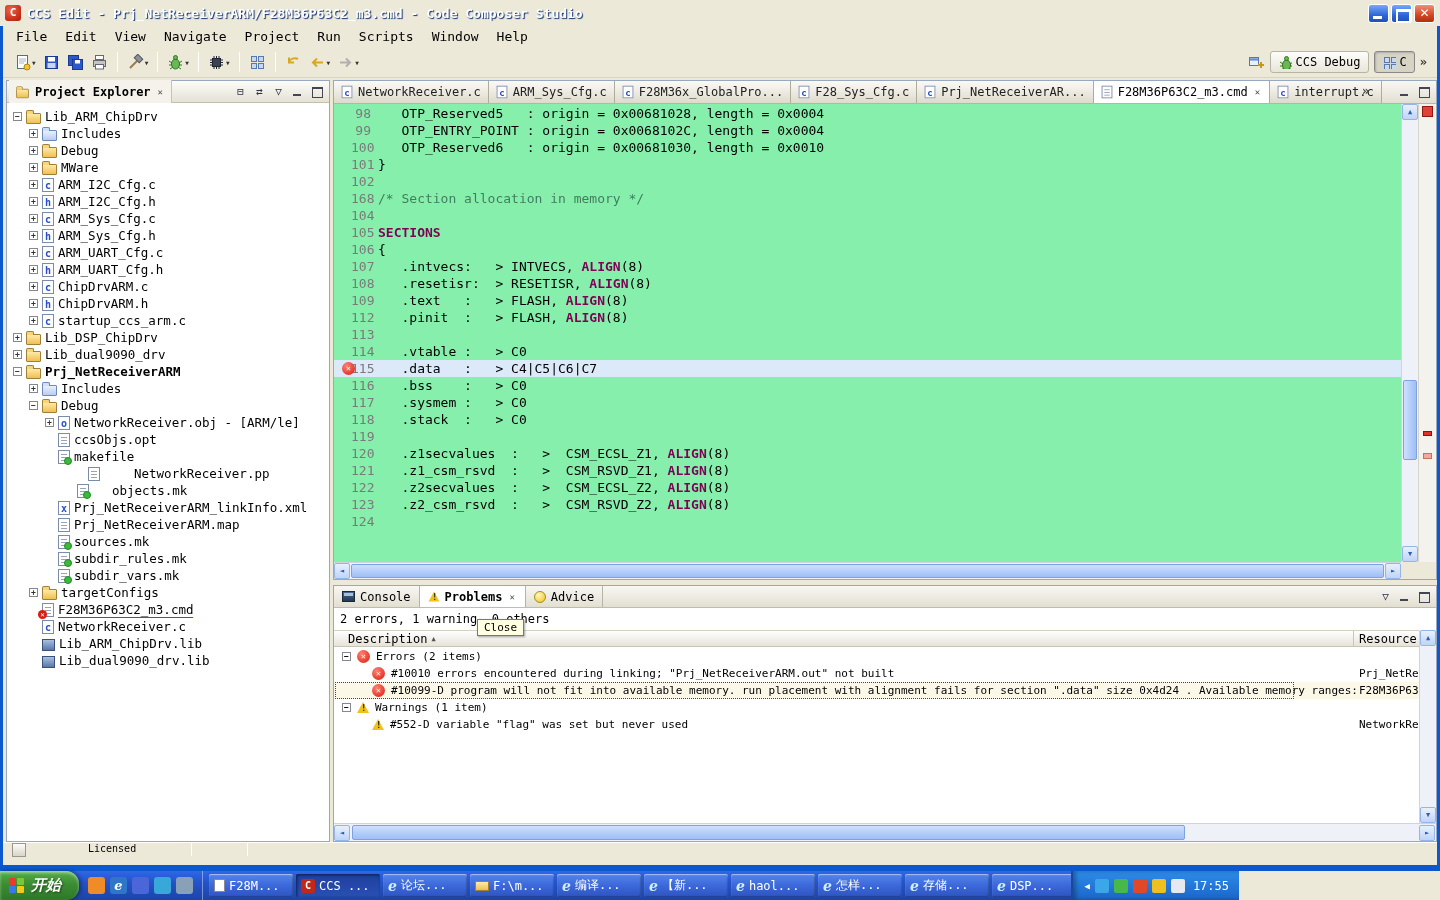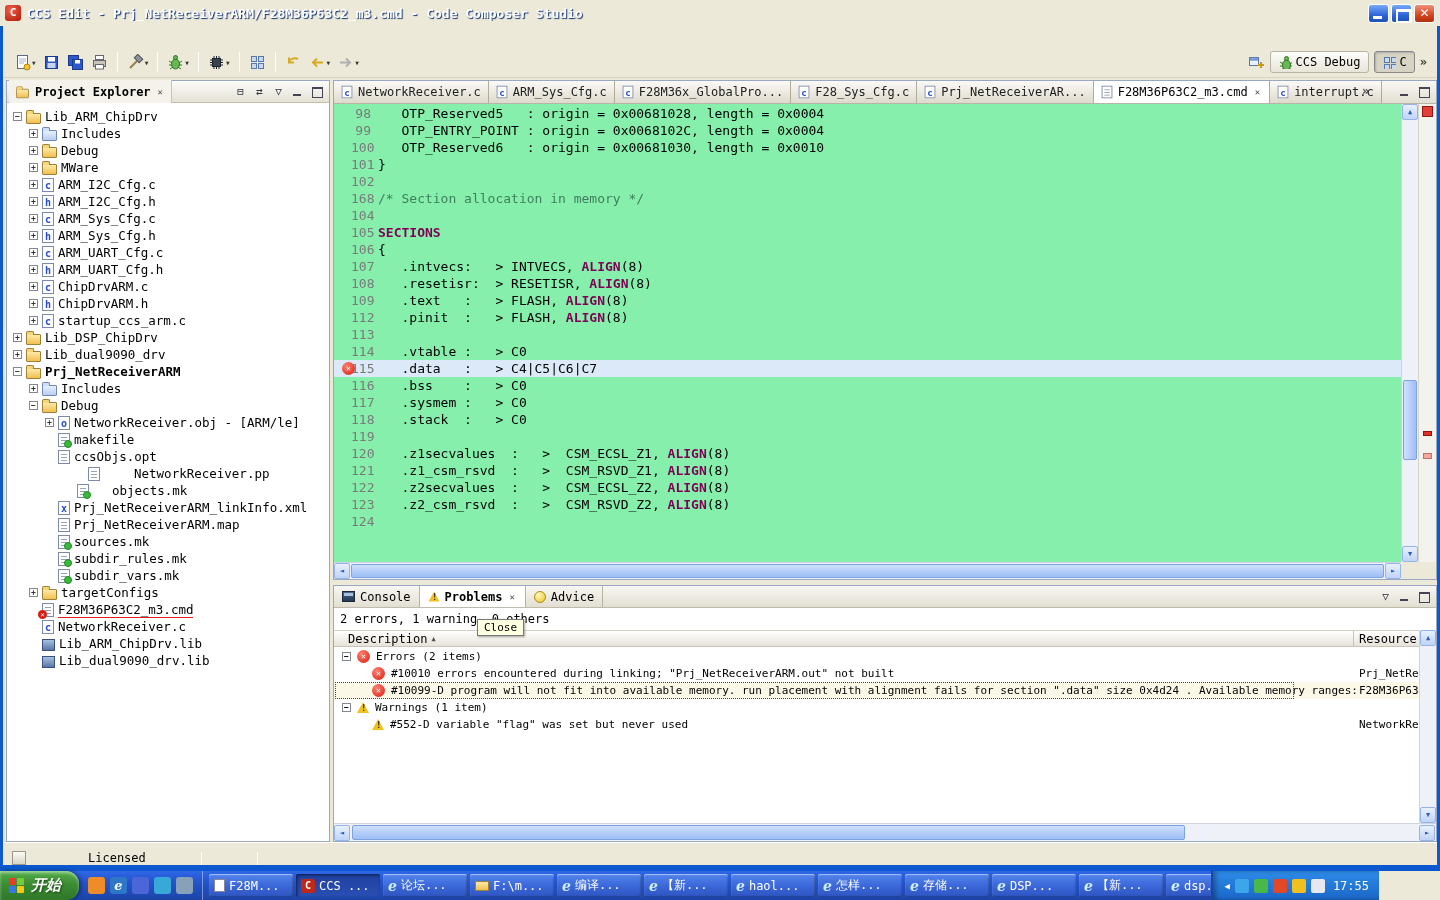--- a/index.html
+++ b/index.html
@@ -124,27 +124,27 @@
   .ptext{margin-left:6px}
   .pres{position:absolute;left:1025px;width:60px;overflow:hidden}
   .p-vscroll{position:absolute;right:0;top:44px;width:17px;bottom:18px;background:#EEF1F8;border-left:1px solid #D0D4E0}
   .p-hscroll{position:absolute;left:0;right:0;bottom:0;height:18px;background:#EEF1F8;border-top:1px solid #D0D4E0}
   .i-console{width:13px;height:11px;background:linear-gradient(#486890,#243850);border:1px solid #182838;position:relative;flex:none}
   .i-console::after{content:"";position:absolute;left:1px;top:1px;width:9px;height:3px;background:#A8C0D8}
   .i-advice{width:12px;height:12px;flex:none;border-radius:50%;background:radial-gradient(circle at 35% 30%,#FFF8C0,#F0C020);border:1px solid #A89010}
   .btab .sev-warning{margin-left:0;transform:scale(.9)}
 
   
-  .statusbar{position:absolute;left:3px;top:842px;width:1434px;height:23px;background:#ECE9D8;border-top:1px solid #fff;display:flex;align-items:flex-end;font-size:12px}
+  .statusbar{position:absolute;left:3px;top:842px;width:1434px;height:23px;background:#ECE9D8;border-top:1px solid #fff;display:flex;align-items:flex-start;font-size:10px}
   .sbi{width:14px;height:14px;margin-left:9px;background:linear-gradient(#FCFCF8,#D8D4C8);border:1px solid #9A968A}
   .sb-text{margin-left:62px}
   .sb-grip{width:1px;height:13px;background:#B8B4A8;border-right:1px solid #fff;margin-left:55px}
 
   
-  .taskbar{position:absolute;left:0;top:871px;width:1379px;height:29px;display:flex;align-items:center;
+  .taskbar{position:absolute;left:0;top:871px;width:1239px;height:29px;display:flex;align-items:center;
     background:linear-gradient(#2E67E8,#2453C8 40%,#1C44A8)}
   .start-btn{height:29px;flex:none;display:flex;align-items:center;gap:6px;padding:0 18px 0 9px;color:#fff;
     background:linear-gradient(#55B04A,#3C8C34 45%,#2E7828);border-radius:0 13px 13px 0;
     box-shadow:inset 0 2px 3px rgba(255,255,255,.45),2px 0 4px rgba(0,0,0,.4);
     font:bold italic 15px "DejaVu Sans Mono",monospace;text-shadow:1px 1px 2px #1A4A14}
   .start-flag{width:16px;height:16px;display:grid;grid-template-columns:7px 7px;grid-template-rows:7px 7px;gap:1px}
   .start-flag span{border-radius:1px}
   .quicklaunch{display:flex;align-items:center;gap:5px;padding:0 9px;border-right:1px solid rgba(255,255,255,.4);margin-right:4px;height:29px}
   .ql-icon{width:17px;height:17px;border-radius:3px;color:#fff;font:bold italic 13px/17px "DejaVu Serif",serif;text-align:center}
   #taskbtns{display:flex;gap:3px;flex:1;overflow:hidden;padding:0 2px}
@@ -169,20 +169,31 @@
   <div class="titlebar">
     <span class="title-icon">C</span>
     <span class="title-text">CCS Edit - Prj_NetReceiverARM/F28M36P63C2_m3.cmd - Code Composer Studio</span>
     <span class="win-btns">
       <span class="win-btn min"></span>
       <span class="win-btn max"></span>
       <span class="win-btn close"></span>
     </span>
   </div>
 
+  <div class="menubar" id="menubar">
+      <span class="menu-item">File</span>
+      <span class="menu-item">Edit</span>
+      <span class="menu-item">View</span>
+      <span class="menu-item">Navigate</span>
+      <span class="menu-item">Project</span>
+      <span class="menu-item">Run</span>
+      <span class="menu-item">Scripts</span>
+      <span class="menu-item">Window</span>
+      <span class="menu-item">Help</span>
+    </div>
 
   <div class="toolbar">
     <div class="tb-left" id="tb-left">
         <span class="tb-btn">
           <span class="tb-ic"><svg width="17" height="17">
               <rect x="3.5" y="1.5" width="10" height="13" fill="#fff" stroke="#5A6B85"></rect>
               <path d="M5 5h7M5 7h7M5 9h5" stroke="#A8B4C8" fill="none"></path>
               <circle cx="13" cy="13" r="3" fill="#F4C430" stroke="#B08810"></circle>
             </svg></span>
           <span class="tb-dd">▼</span>
@@ -395,27 +406,27 @@
           <span class="i-folder"></span>
           <span class="tree-label">Debug</span>
         </div>
         <div class="tree-row" style="padding-left: 38px;">
           <span class="tree-exp">+</span>
           <span class="i-page">o</span>
           <span class="tree-label">NetworkReceiver.obj - [ARM/le]</span>
         </div>
         <div class="tree-row" style="padding-left: 38px;">
           <span class="tree-exp none"></span>
+          <span class="i-page i-lines"></span>
+          <span class="tree-label">ccsObjs.opt</span>
+        </div>
+        <div class="tree-row" style="padding-left: 38px;">
+          <span class="tree-exp none"></span>
           <span class="i-page i-lines green-dot"></span>
           <span class="tree-label">makefile</span>
-        </div>
-        <div class="tree-row" style="padding-left: 38px;">
-          <span class="tree-exp none"></span>
-          <span class="i-page i-lines"></span>
-          <span class="tree-label">ccsObjs.opt</span>
         </div>
         <div class="tree-row" style="padding-left: 38px; gap: 34px;">
           <span class="tree-exp none"></span>
           <span class="i-page i-lines"></span>
           <span class="tree-label">NetworkReceiver.pp</span>
         </div>
         <div class="tree-row" style="padding-left: 38px; gap: 23px;">
           <span class="tree-exp none"></span>
           <span class="i-page i-lines green-dot"></span>
           <span class="tree-label">objects.mk</span>

